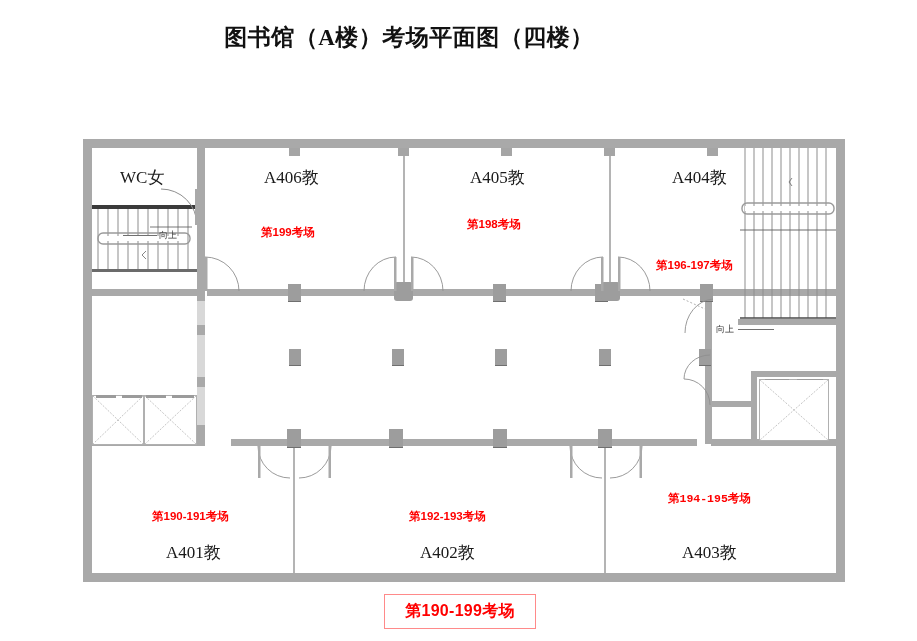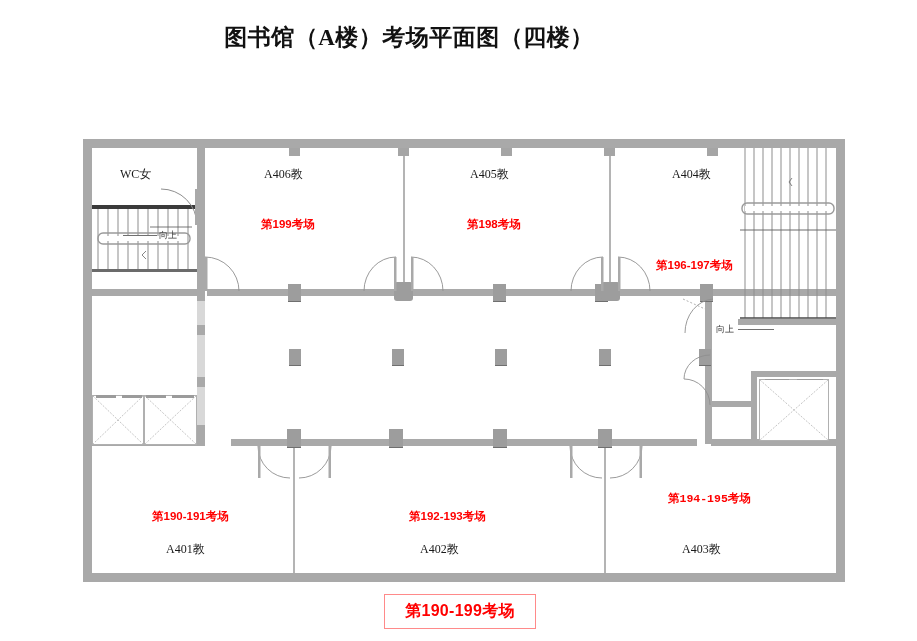--- a/index.html
+++ b/index.html
@@ -57,21 +57,21 @@
     border-bottom: 1px solid #6f6f6f;
   }
   .colsm {
     position: absolute;
     background: #a5a5a5;
   }
 
   
   .room-name {
     position: absolute;
-    font-size: 12px;
+    font-size: 17px;
     color: #1a1a1a;
     white-space: nowrap;
     font-family: "Liberation Serif", "DejaVu Serif", serif;
   }
   .room-exam {
     position: absolute;
     font-size: 11.5px;
     font-weight: bold;
     color: #ff0000;
     white-space: nowrap;
@@ -357,21 +357,21 @@
   <div class="door" style="left:527px; top:307px; width:32px; height:32px;">
     <svg width="32" height="32" viewBox="0 0 32 32">
       <path d="M 32 0 A 32 32 0 0 1 0 32" fill="none" stroke="#8f8f8f" stroke-width="0.9"></path>
       <rect x="29.5" y="0" width="2.5" height="32" fill="#a9a9a9"></rect>
     </svg>
   </div>
 
   <div class="room-name" style="left:37px; top:27px;">WC女</div>
 
   <div class="room-name" style="left:181px; top:27px;">A406教</div>
-  <div class="room-exam" style="left:178px; top:78px;">第199考场</div>
+  <div class="room-exam" style="left:178px; top:86px;">第199考场</div>
 
   <div class="room-name" style="left:387px; top:27px;">A405教</div>
   <div class="room-exam" style="left:384px; top:78px;">第198考场</div>
 
   <div class="room-name" style="left:589px; top:27px;">A404教</div>
   <div class="room-exam" style="left:573px; top:78px;margin-top:41px;">第196-197考场</div>
 
   <div class="room-exam" style="left:69px; top:370px;text-align:center;">第190-191考场</div>
   <div class="room-name" style="left:83px; top:402px;">A401教</div>
 

